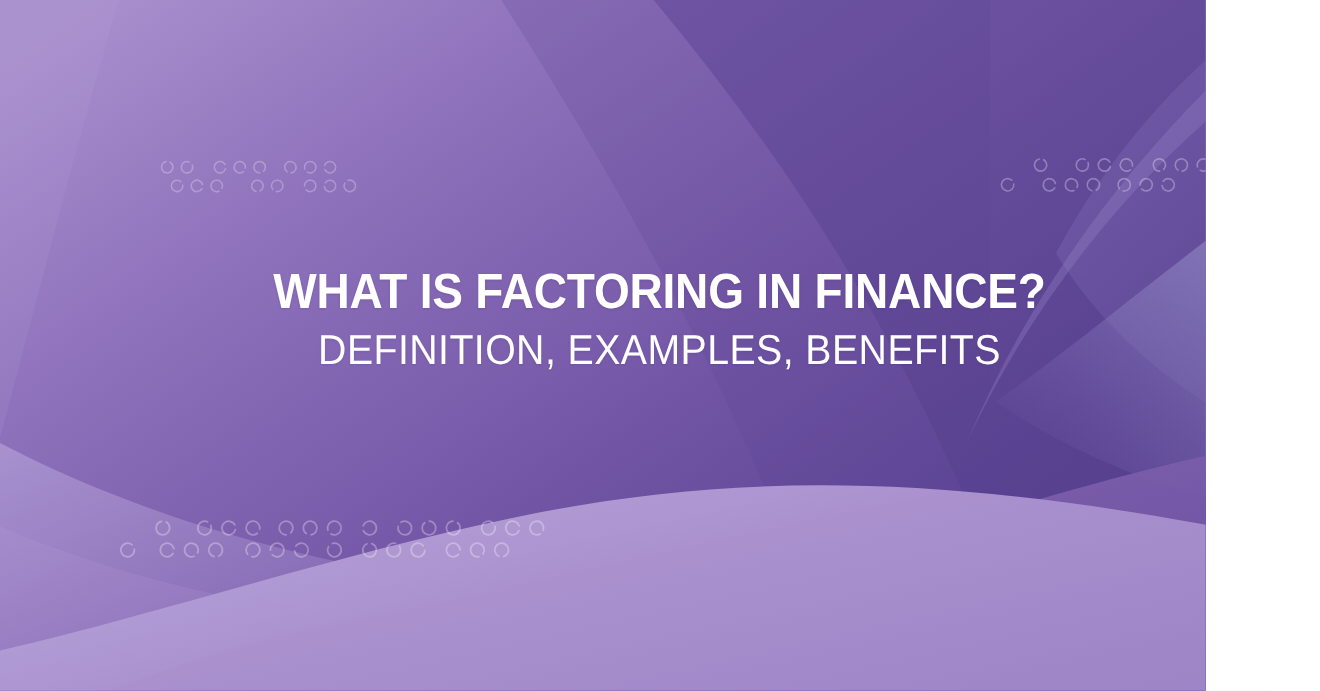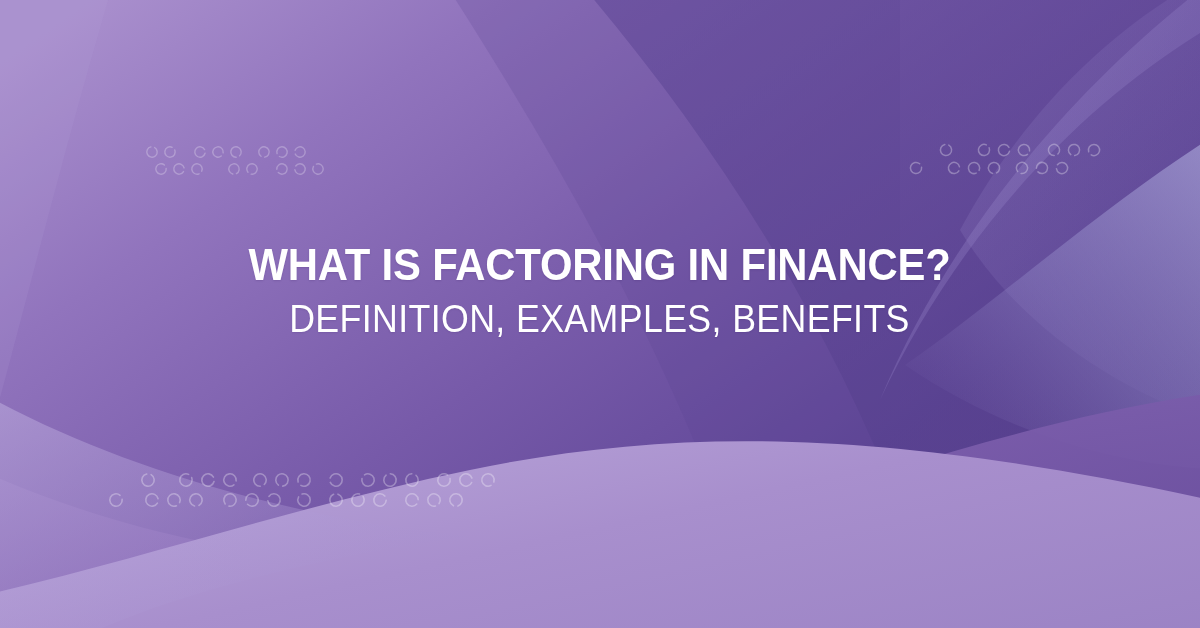--- a/index.html
+++ b/index.html
@@ -3,21 +3,21 @@
 <meta charset="utf-8">
 <title>Banner</title>
 <style>
   html, body {
     margin: 0;
     padding: 0;
     background: #ffffff;
   }
   #banner {
     position: relative;
-    width: 1200px;
+    width: 1096px;
     height: 628px;
     overflow: hidden;
     font-family: "Liberation Sans", sans-serif;
     background: #7a5aa8;
   }
   #bg-svg {
     position: absolute;
     top: 0; left: 0;
     width: 1200px;
     height: 628px;

